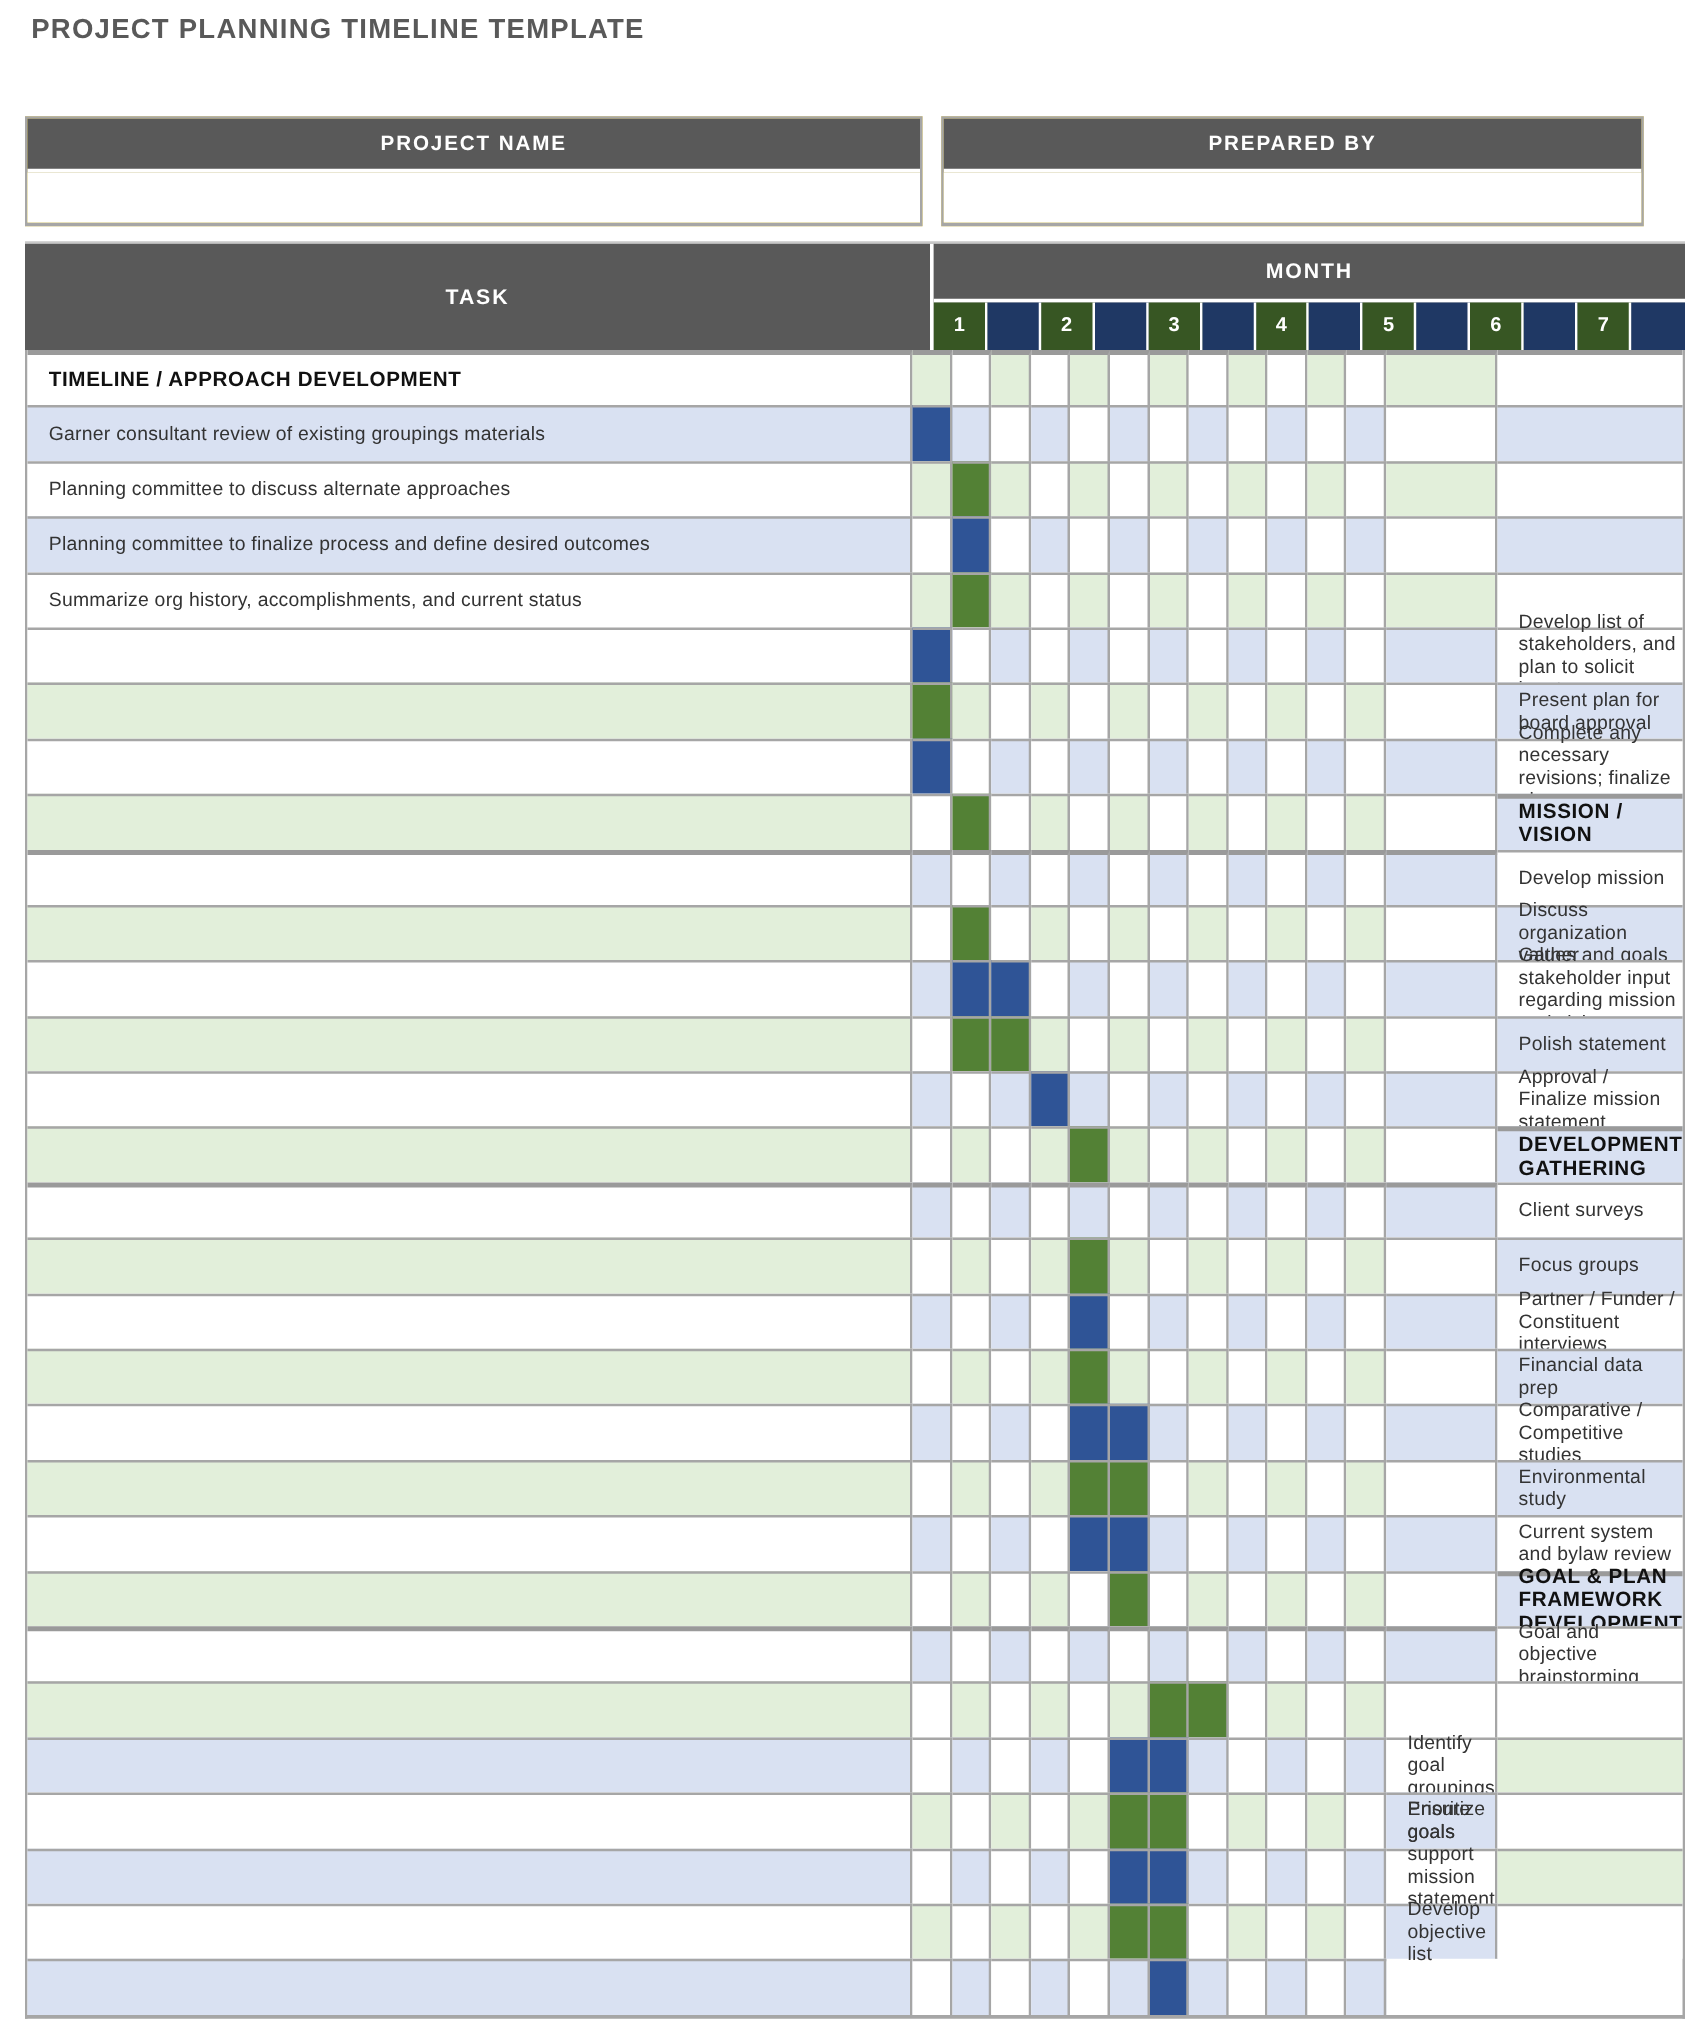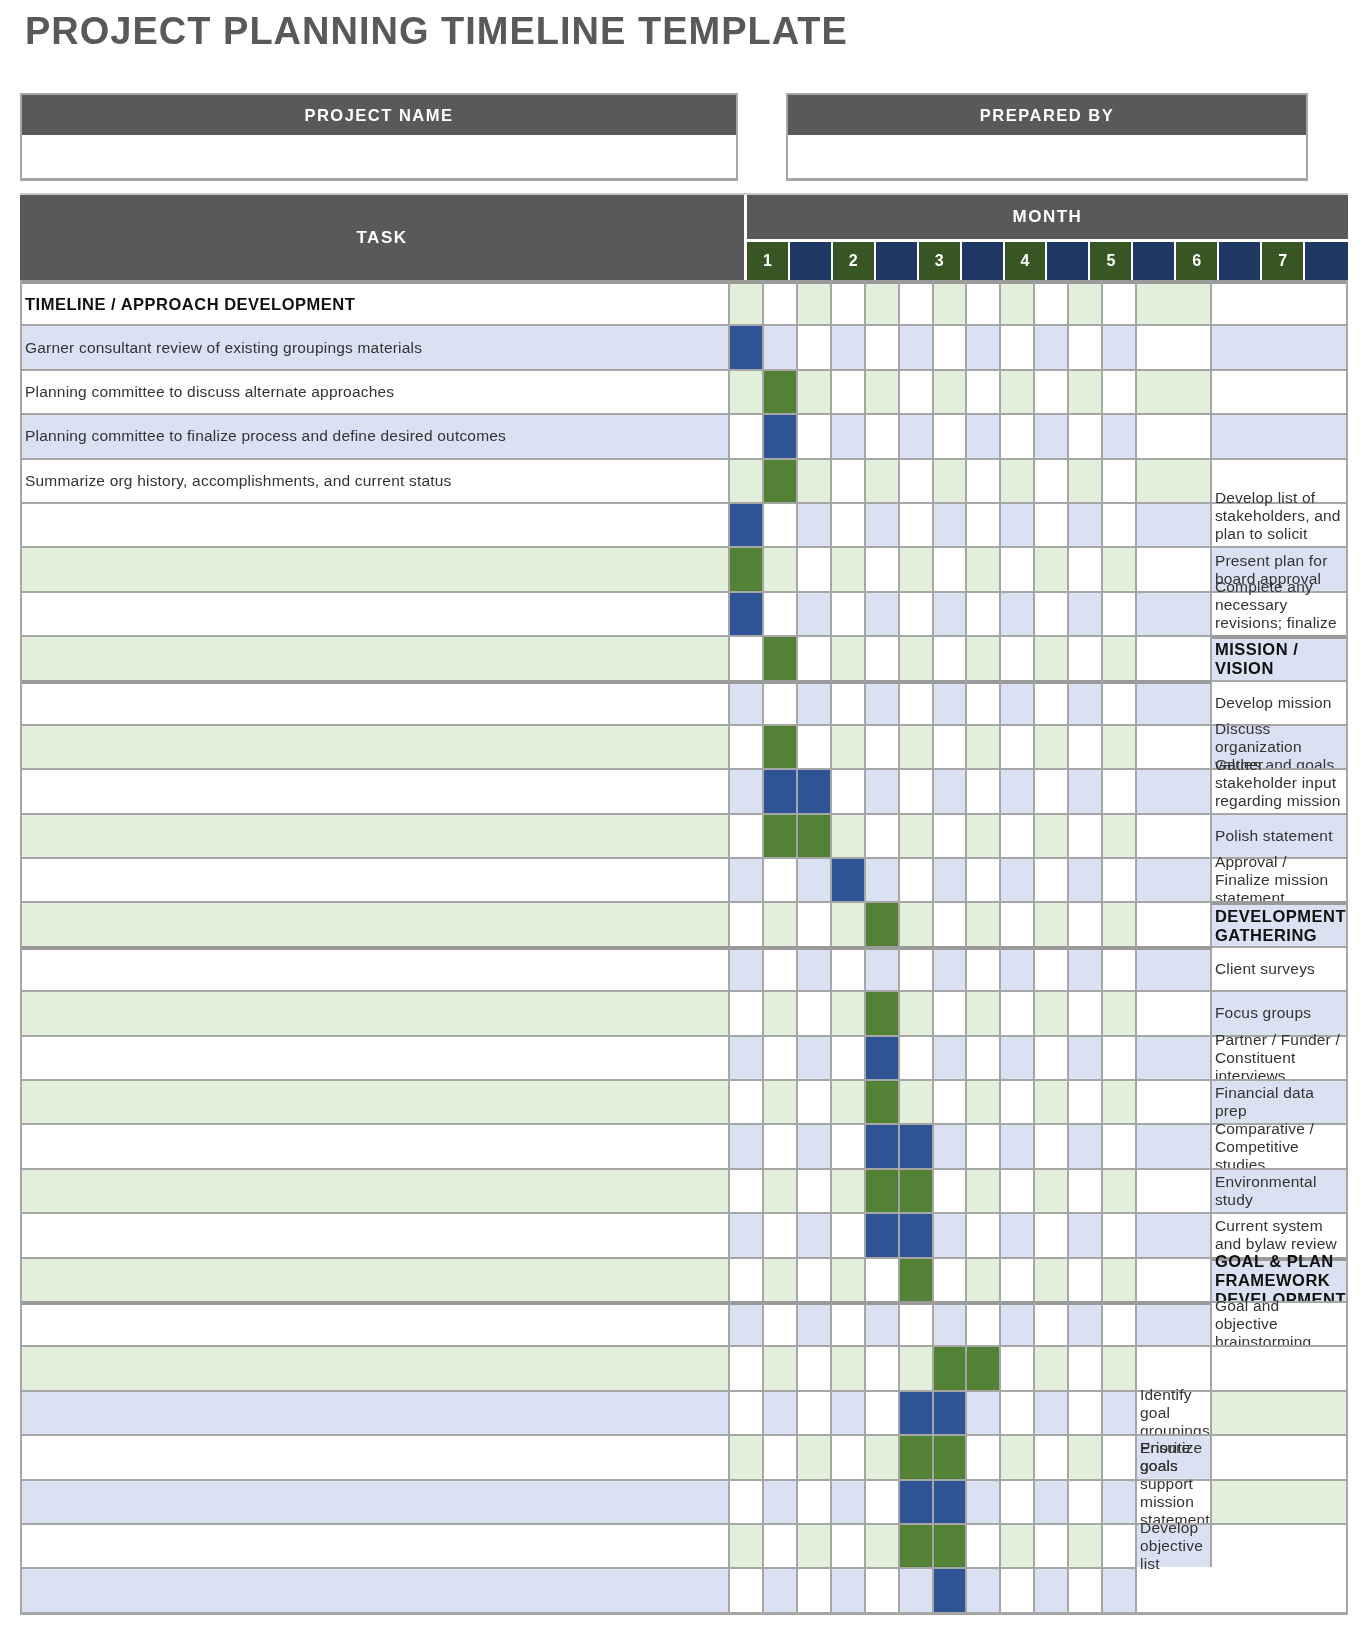--- a/index.html
+++ b/index.html
@@ -3,30 +3,30 @@
 <meta charset="utf-8">
 <style>
   html,body { margin:0; padding:0; }
   body {
     width:1366px; height:1630px; position:relative;
     background:#ffffff;
     font-family:"Liberation Sans", sans-serif;
   }
   .page-title {
     position:absolute; left:25px; top:10px;
-    font-size:38px; font-weight:bold; color:#595959; letter-spacing:1px;
+    font-size:22px; font-weight:bold; color:#595959; letter-spacing:1px;
     white-space:nowrap;
   }
   
   .field {
     position:absolute; top:93px; height:88px; box-sizing:border-box;
     border:2px solid #a6a6a6; border-bottom-width:3px; background:#fde047;
   }
   .field-project  { left:20px;  width:718px; }
-  .field-prepared { left:786px; width:522px; }
+  .field-prepared { left:753px; width:562px; }
   .field-head {
     height:40px; background:#595959; border-bottom:3px solid #ffffff;
     color:#ffffff; font-weight:bold; font-size:16.5px; letter-spacing:1.5px;
     display:flex; align-items:center; justify-content:center;
   }
   .field-value { height:40px; background:#ffffff; }
 
   
   .gantt { position:absolute; left:20px; top:193px; width:1328px; }
   .ghead { display:flex; height:85px; border-top:2px solid #c8c8c8; box-sizing:content-box; }
@@ -55,21 +55,21 @@
   .gbody {
     display:grid; grid-template-columns:708px repeat(14,1fr);
     grid-auto-rows:44.4px;
     border:2px solid #a6a6a6; border-top:none; border-bottom-width:3px;
     box-sizing:border-box; background:#fff;
   }
   .c { box-sizing:border-box; border-top:2px solid #a6a6a6; border-right:2px solid #a6a6a6; }
   .c:nth-child(15n) { border-right:none; }
   .sec-top { border-top-width:4px; border-top-color:#9a9a9a; }
   .tc {
-    display:flex; align-items:center; padding-left:3px;
+    display:flex; align-items:center; padding-left:17px;
     font-size:15.5px; color:#333333; letter-spacing:0.2px;
   }
   .tc-section { font-weight:bold; color:#111111; font-size:16.5px; letter-spacing:0.5px; }
   .t-white { background:#ffffff; }
   .t-green { background:#E2EFDA; }
   .t-lav   { background:#D9E1F2; }
   .bar-g   { background:#538135; }
   .bar-b   { background:#2F5496; }
 </style>
 </head>

